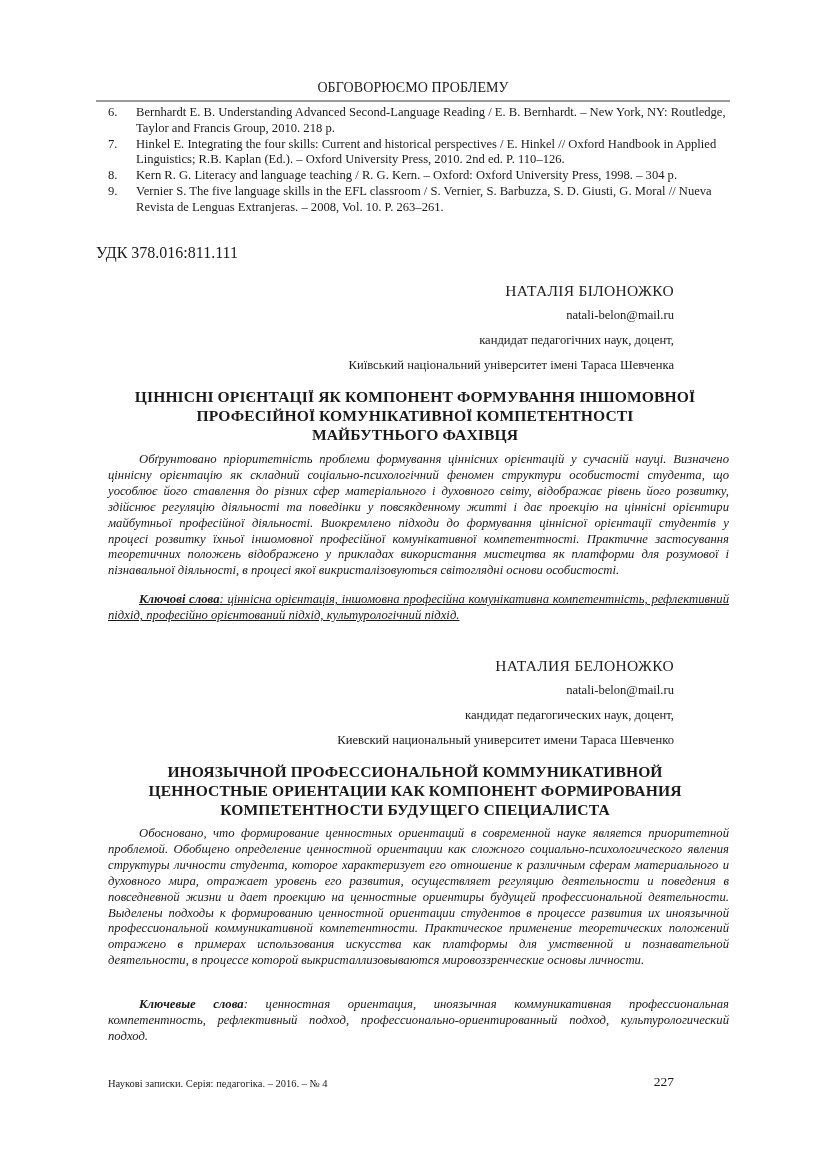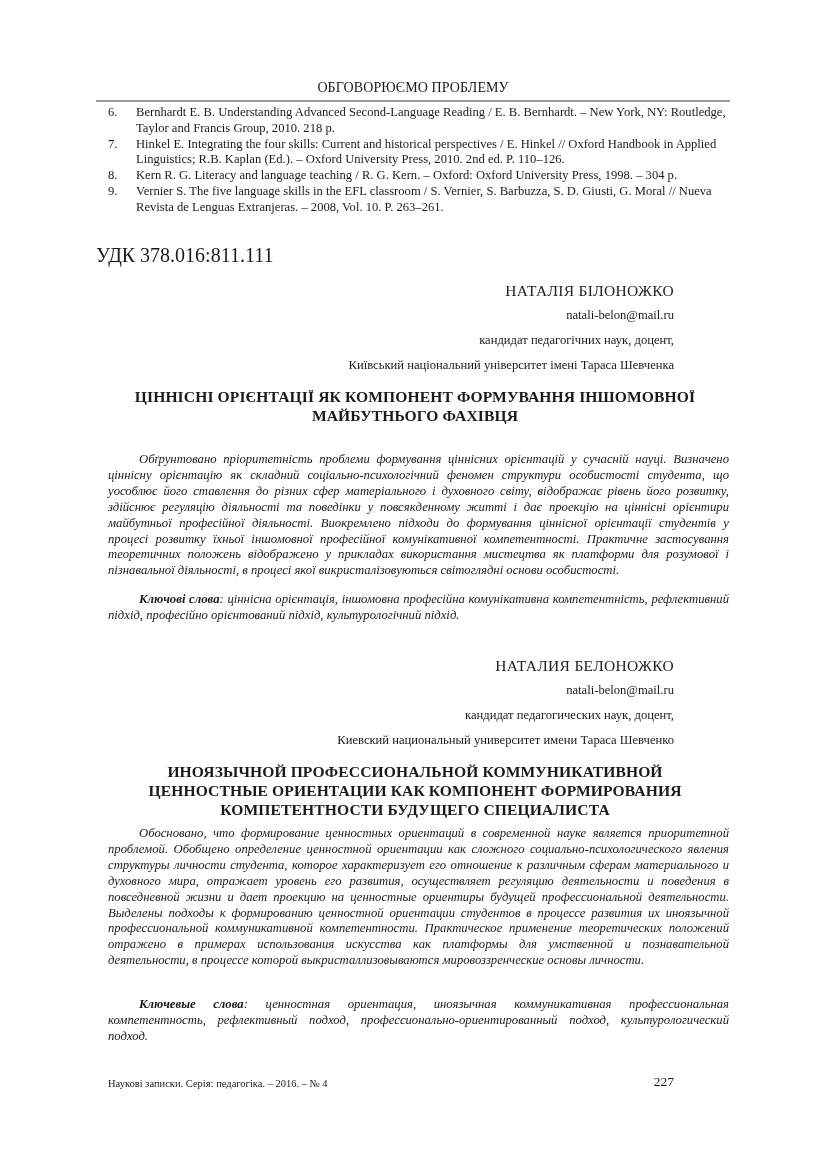--- a/index.html
+++ b/index.html
@@ -10,21 +10,21 @@
   .running-head { position: absolute; left: 96px; top: 80px; width: 634px;
     text-align: center; font-size: 14px; letter-spacing: 0.1px; }
   .head-rule { position: absolute; left: 96px; top: 100px; width: 634px; height: 0;
     border-top: 2px solid #9a9a9a; }
 
   .refs { position: absolute; left: 108px; top: 105px; width: 622px; font-size: 12.6px; line-height: 15.8px; }
   .ref { display: flex; margin: 0; }
   .ref-num { width: 28px; flex: 0 0 28px; }
   .ref-text { flex: 1; }
 
-  .udk { position: absolute; left: 96px; top: 244px; font-size: 20px; }
+  .udk { position: absolute; left: 96px; top: 244px; font-size: 16px; }
 
   .author-block { position: absolute; right: 97px; text-align: right; width: 600px; }
   .author-name { font-size: 15.5px; letter-spacing: 0.3px; font-family: "Liberation Serif", serif; color: #222; }
   .author-line { font-size: 12.6px; margin-top: 11px; line-height: 14px; }
   .author-line.email { margin-top: 8px; }
 
   .title { position: absolute; left: 100px; width: 630px; text-align: center;
     font-weight: bold; font-size: 15.6px; line-height: 19px; letter-spacing: 0.1px; }
 
   .abstract { position: absolute; left: 108px; width: 621px; font-style: italic;
@@ -66,26 +66,27 @@
 
   <div class="author-block" style="top:282px;">
     <div class="author-name">НАТАЛІЯ БІЛОНОЖКО</div>
     <div class="author-line email">natali-belon@mail.ru</div>
     <div class="author-line">кандидат педагогічних наук, доцент,</div>
     <div class="author-line">Київський національний університет імені Тараса Шевченка</div>
   </div>
 
   <div class="title" style="top:387px;">
     <div>ЦІННІСНІ ОРІЄНТАЦІЇ ЯК КОМПОНЕНТ ФОРМУВАННЯ ІНШОМОВНОЇ</div>
+    <div>ПРОФЕСІЙНОЇ КОМУНІКАТИВНОЇ КОМПЕТЕНТНОСТІ</div>
     <div>МАЙБУТНЬОГО ФАХІВЦЯ</div>
   </div>
 
   <div class="abstract" style="top:452px;">
     <p>Обґрунтовано пріоритетність проблеми формування ціннісних орієнтацій у сучасній науці. Визначено ціннісну орієнтацію як складний соціально-психологічний феномен структури особистості студента, що уособлює його ставлення до різних сфер матеріального і духовного світу, відображає рівень його розвитку, здійснює регуляцію діяльності та поведінки у повсякденному житті і дає проекцію на ціннісні орієнтири майбутньої професійної діяльності. Виокремлено підходи до формування ціннісної орієнтації студентів у процесі розвитку їхньої іншомовної професійної комунікативної компетентності. Практичне застосування теоретичних положень відображено у прикладах використання мистецтва як платформи для розумової і пізнавальної діяльності, в процесі якої викристалізовуються світоглядні основи особистості.</p>
-    <p style="margin-top:13px;"><span class="kw-label">Ключові слова</span><span>: ціннісна орієнтація, іншомовна професійна комунікативна компетентність, рефлективний підхід, професійно орієнтований підхід, культурологічний підхід.</span></p>
+    <p style="margin-top:13px;text-decoration:underline;"><span class="kw-label">Ключові слова</span><span>: ціннісна орієнтація, іншомовна професійна комунікативна компетентність, рефлективний підхід, професійно орієнтований підхід, культурологічний підхід.</span></p>
   </div>
 
   <div class="author-block" style="top:657px;">
     <div class="author-name">НАТАЛИЯ БЕЛОНОЖКО</div>
     <div class="author-line email">natali-belon@mail.ru</div>
     <div class="author-line">кандидат педагогических наук, доцент,</div>
     <div class="author-line">Киевский национальный университет имени Тараса Шевченко</div>
   </div>
 
   <div class="title" style="top:762px;">

